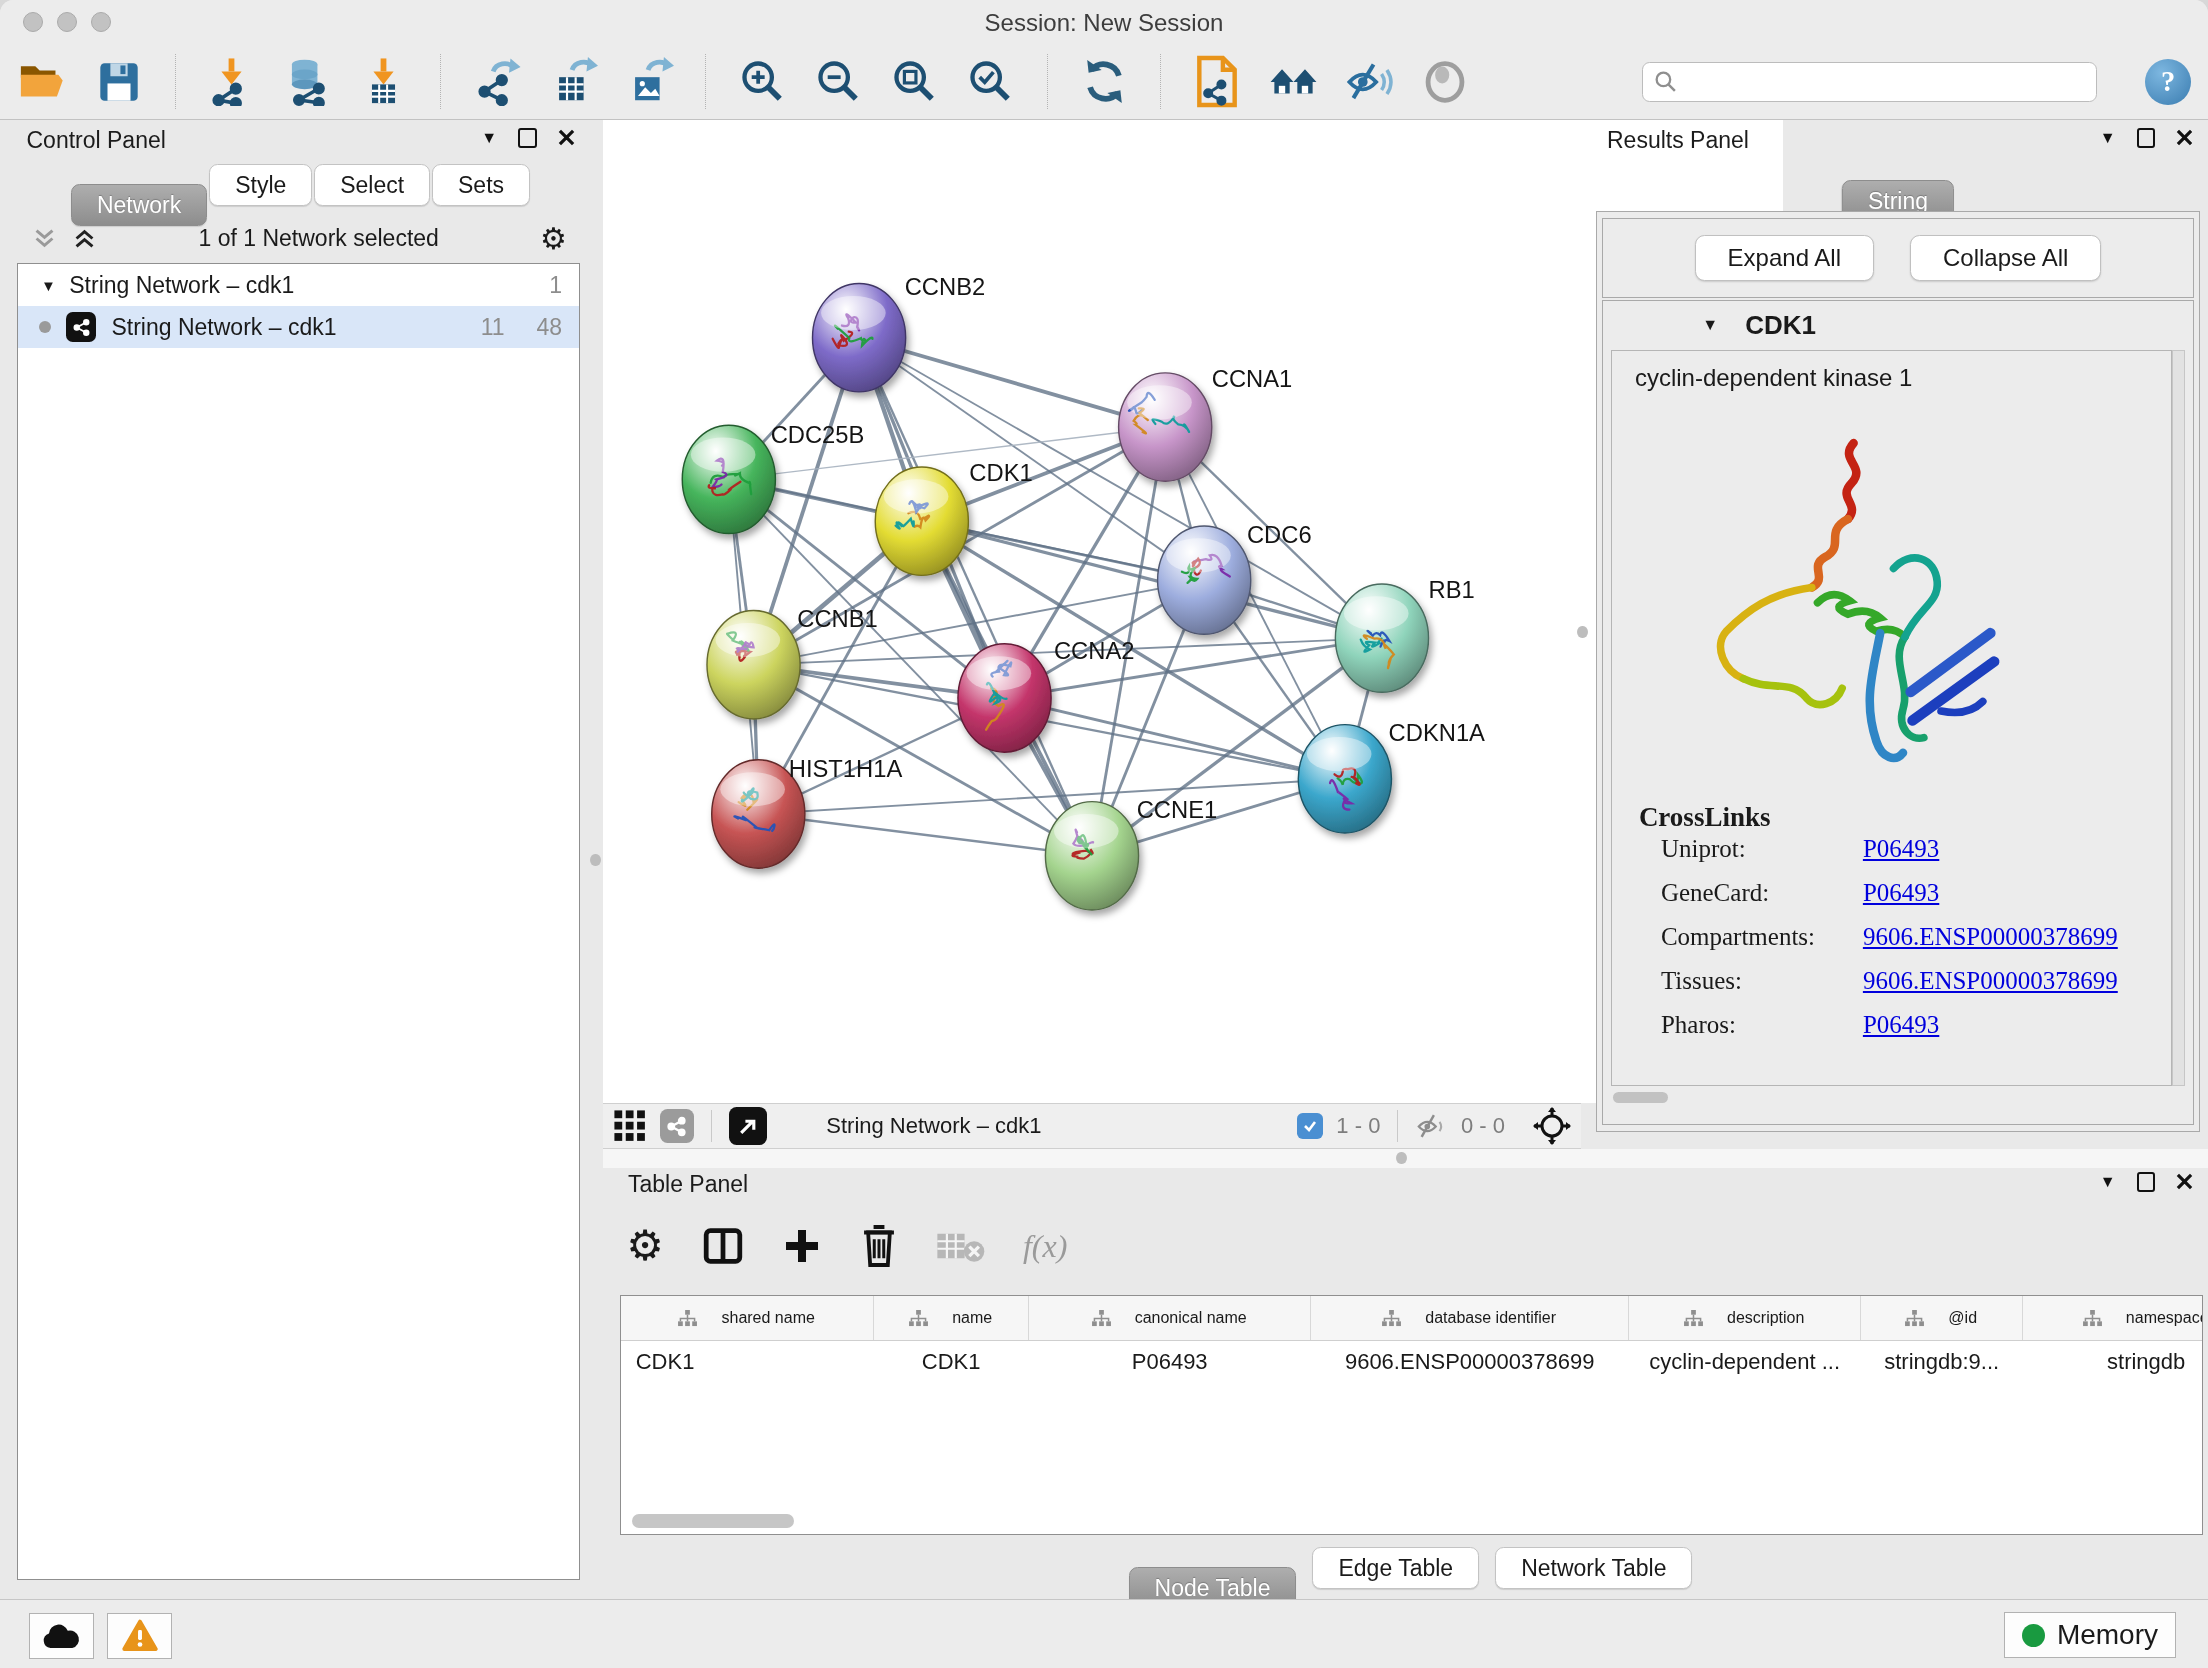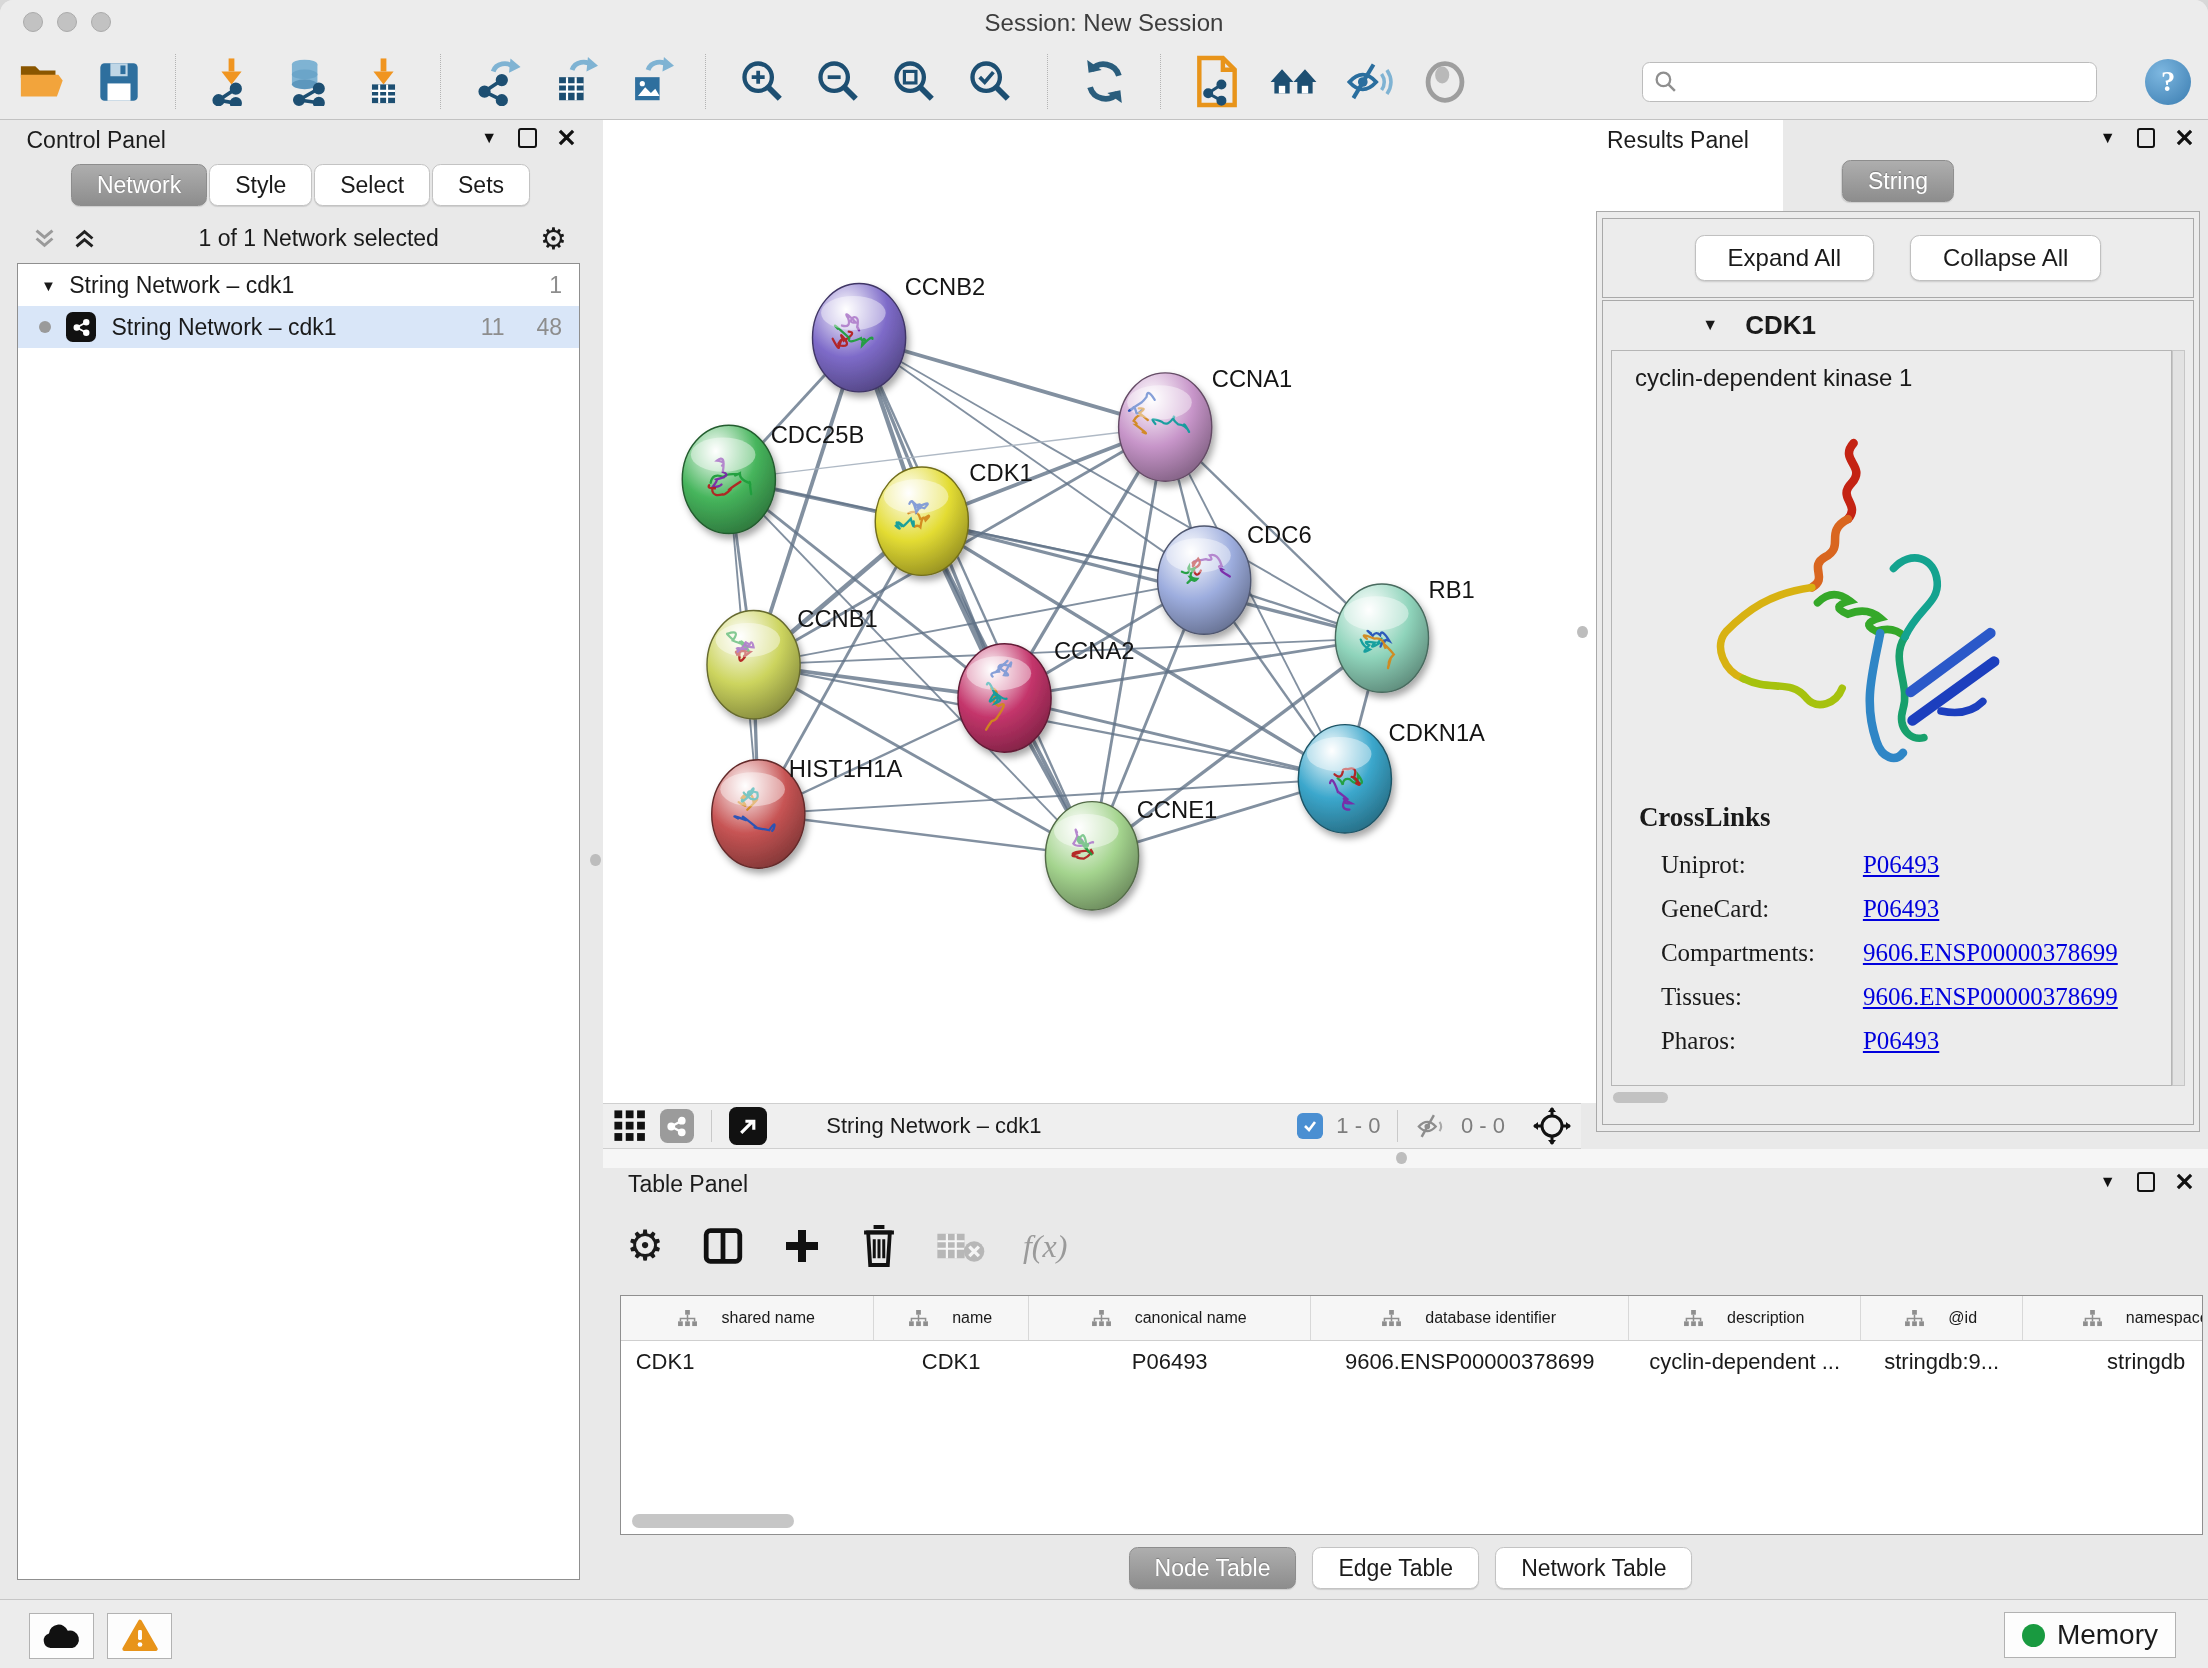--- a/index.html
+++ b/index.html
@@ -23,21 +23,21 @@
             background:radial-gradient(circle at 35% 30%,#7db7e0,#3a7cb0);display:flex;align-items:center;justify-content:center;
             color:#fff;font-weight:bold;font-size:28.5px;font-family:"Liberation Serif",serif;}
   
   .panel-head{position:absolute;height:40px;display:flex;align-items:center;font-size:23px;color:#1c1c1c;}
   .win-controls{position:absolute;display:flex;align-items:center;gap:21px;}
   .wc-tri{font-size:16px;color:#111;}
   .wc-box{width:14.3px;height:16px;border:2.4px solid #111;border-radius:2.9px;}
   .pill{height:40px;border-radius:8.6px;background:#fff;border:1px solid #c3c3c3;display:flex;align-items:center;
         justify-content:center;font-size:23px;padding:0 25px;box-shadow:0 1px 1px rgba(0,0,0,.12);}
   .pill.selected{background:linear-gradient(#aeaeae,#8d8d8d);color:#fff;border-color:#8d8d8d;
-        text-shadow:0 -1px 1px rgba(0,0,0,.25);}
+        text-shadow:0 -1px 1px rgba(0,0,0,.25);margin-top:20px;}
   
   #control-panel{position:absolute;left:9.5px;top:120px;width:582px;height:1481px;}
   #cp-tabs{position:absolute;left:0;right:0;top:44px;display:flex;justify-content:center;gap:1.9px;}
   #cp-status{position:absolute;left:9.5px;right:9.5px;top:95px;height:46px;display:flex;align-items:center;font-size:23px;}
   #cp-tree{position:absolute;left:7.6px;right:11.4px;top:143px;bottom:21px;background:#fff;border:1.9px solid #8f8f8f;}
   .tree-row{height:42px;display:flex;align-items:center;font-size:23px;}
   .tree-row.selected{background:#d9e6f8;}
   .cnt{color:#8d8d8d;}
   .share-badge{width:30px;height:30px;border-radius:6.7px;background:#111;display:flex;align-items:center;justify-content:center;}
   
@@ -57,21 +57,21 @@
   #rp-btnbox{position:absolute;left:5.7px;right:5.7px;top:5.7px;height:78px;border:1.9px solid #a9a9a9;
              display:flex;align-items:center;justify-content:center;gap:36px;}
   .rp-btn{height:44px;border-radius:9.5px;background:#fff;border:1px solid #c0c0c0;box-shadow:0 1px 1.9px rgba(0,0,0,.15);
           font-size:24px;display:flex;align-items:center;justify-content:center;padding:0 32px;}
   #rp-content{position:absolute;left:5.7px;right:5.7px;top:88px;bottom:5.7px;border:1.9px solid #a9a9a9;}
   #rp-sec-head{height:48px;display:flex;align-items:center;gap:27px;padding-left:99px;font-size:26px;font-weight:bold;}
   #rp-inner{position:absolute;left:7.6px;right:21px;top:49px;bottom:38px;border:1px solid #b5b5b5;}
   #rp-desc{font-size:24px;padding:13.3px 0 0 23px;}
   #rp-structure{display:block;margin:15px auto 0 44px;}
   #rp-xl-title{font-family:"Liberation Serif",serif;font-weight:bold;font-size:27px;padding:15px 0 1.9px 27px;}
-  .xl-row{display:flex;font-family:"Liberation Serif",serif;font-size:25px;height:44px;align-items:flex-end;}
+  .xl-row{display:flex;font-family:"Liberation Serif",serif;font-size:25px;height:44px;align-items:flex-start;}
   .xl-label{width:202px;padding-left:49px;}
   .xl-link{color:#0000dd;text-decoration:underline;cursor:pointer;}
   #rp-vscroll{position:absolute;right:7.6px;top:49px;bottom:38px;width:11.4px;background:#e2e2e2;border:1px solid #c6c6c6;}
   #rp-hthumb{position:absolute;left:9.5px;bottom:21px;width:55px;height:11.4px;background:#c2c2c2;border-radius:5.7px;}
   
   #table-panel{position:absolute;left:613px;top:1168px;width:1595px;height:433px;}
   #tp-toolbar{position:absolute;left:13.3px;top:38px;height:80px;display:flex;align-items:center;gap:38px;}
   #tp-table{position:absolute;left:6.7px;top:127px;width:1583px;height:240px;background:#fff;border:1.9px solid #8f8f8f;
             box-sizing:border-box;overflow:hidden;}
   #tp-header{display:flex;height:44px;background:#f6f6f6;border-bottom:1px solid #cfcfcf;}

